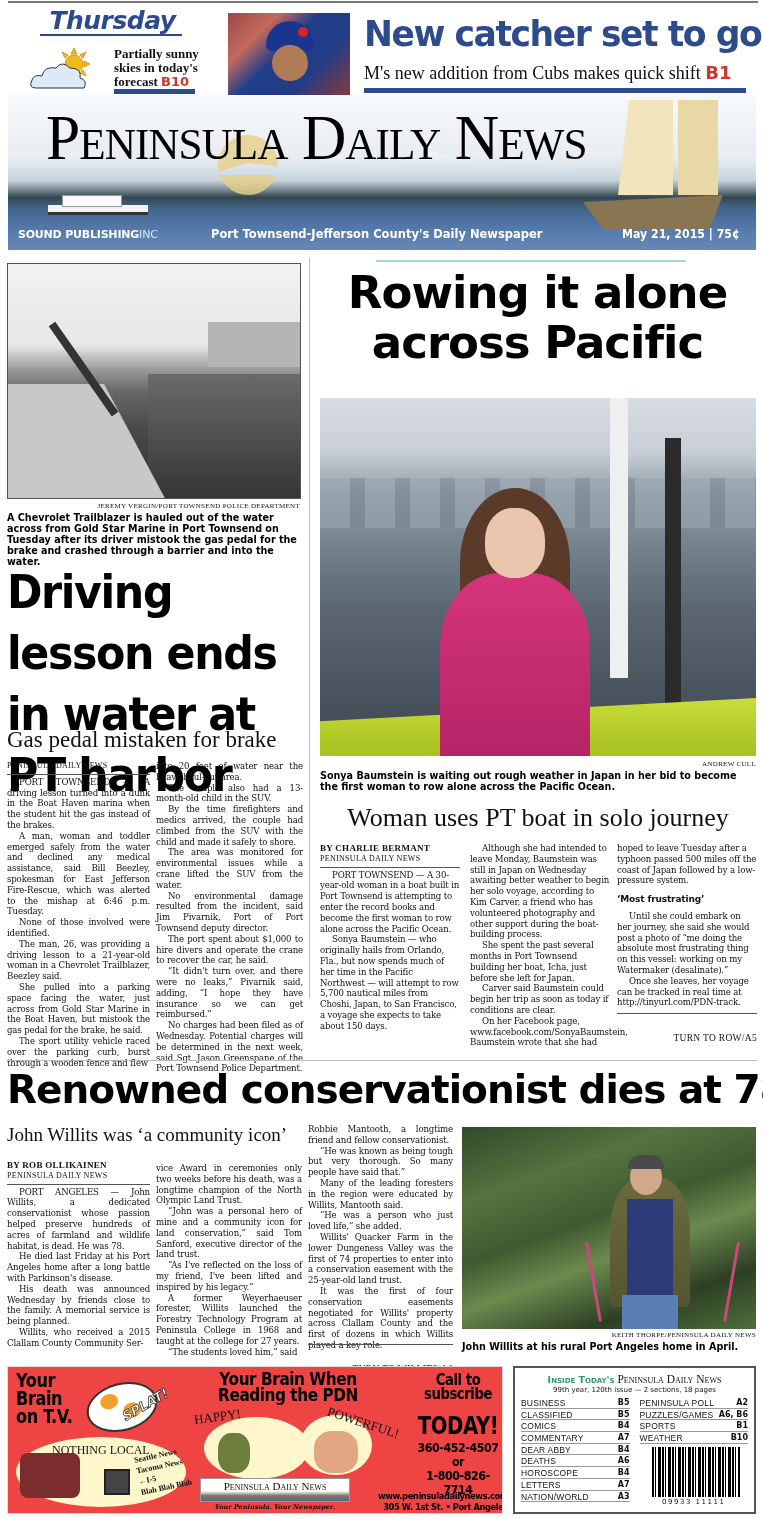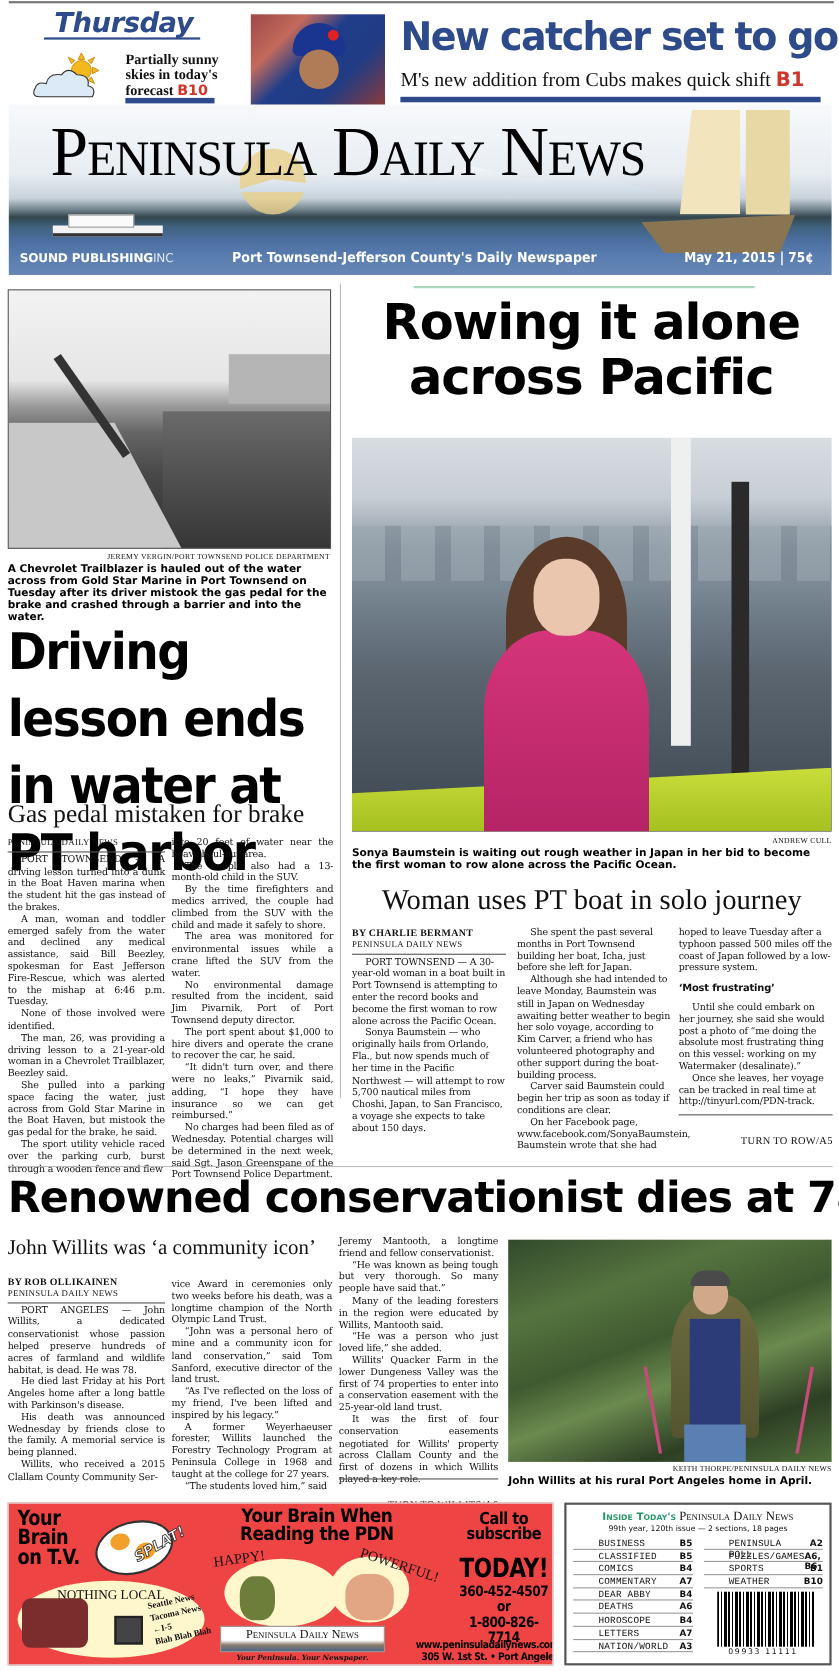--- a/index.html
+++ b/index.html
@@ -141,21 +141,21 @@
     .ad-url { position: absolute; left: 340px; top: 123px; width: 160px; text-align: right; font-size: 9.5px; line-height: 11px; transform: scaleX(0.88); transform-origin: right; }
 
     
     .index-box { left: 513px; top: 1366px; width: 243px; height: 148px; border: 2px solid #555; background: #fff; padding: 5px 6px; }
     .index-title { text-align: center; white-space: nowrap; font-family: "Liberation Serif", serif; font-size: 11.5px; font-variant: small-caps; }
     .index-title .teal { color: #2b9a6a; font-family: "DejaVu Sans", sans-serif; font-weight: bold; font-size: 9.5px; }
     .index-issue { text-align: center; font-family: "DejaVu Sans", sans-serif; font-size: 7px; margin-top: 1px; margin-bottom: 3px; }
     .index-cols { display: flex; gap: 10px; }
     .index-col { width: 110px; }
     .index-row { display: flex; justify-content: space-between; border-bottom: 1px solid #999; padding: 1px 0 0; height: 11.7px; }
-    .index-label { font-family: Liberation Mono, monospace; font-size: 8.5px; font-variant: small-caps; text-transform: uppercase; letter-spacing: 0.2px; margin-left: 23px; }
+    .index-label { font-family: Liberation Sans, sans-serif; font-size: 8.5px; font-variant: small-caps; text-transform: uppercase; letter-spacing: 0.2px; }
     .index-page { font-family: "DejaVu Sans", sans-serif; font-weight: bold; font-size: 8px; }
     .barcode { margin-top: 3px; margin-left: 12px; width: 88px; height: 50px; background: repeating-linear-gradient(90deg, #000 0 2px, #fff 2px 3px, #000 3px 4px, #fff 4px 6px, #000 6px 9px, #fff 9px 10px); position: relative; }
     .barcode-num { font-family: "DejaVu Sans", sans-serif; font-size: 7px; letter-spacing: 1.5px; text-align: center; margin-top: 1px; }
   </style>
 </head>
 <body>
 
 <div class="abs top-rule"></div>
 
 <div class="abs day">Thursday</div>
@@ -261,22 +261,22 @@
 <div class="abs deck-head rowing-deck">Woman uses PT boat in solo journey</div>
 <div class="abs body-text rowing-col1">
   <div class="byline-block">
     <div class="byline-name">By Charlie Bermant</div>
     <div class="byline-agency">Peninsula Daily News</div>
   </div>
   <p>PORT TOWNSEND — A 30-year-old woman in a boat built in Port Townsend is attempting to enter the record books and become the first woman to row alone across the Pacific Ocean.</p>
   <p>Sonya Baumstein — who originally hails from Orlando, Fla., but now spends much of her time in the Pacific Northwest — will attempt to row 5,700 nautical miles from Choshi, Japan, to San Francisco, a voyage she expects to take about 150 days.</p>
 </div>
 <div class="abs body-text rowing-col2">
+  <p>Although she had intended to leave Monday, Baumstein was still in Japan on Wednesday awaiting better weather to begin her solo voyage, according to Kim Carver, a friend who has volunteered photography and other support during the boat-building process.</p>
   <p>She spent the past several months in Port Townsend building her boat, Icha, just before she left for Japan.</p>
-  <p>Although she had intended to leave Monday, Baumstein was still in Japan on Wednesday awaiting better weather to begin her solo voyage, according to Kim Carver, a friend who has volunteered photography and other support during the boat-building process.</p>
   <p>Carver said Baumstein could begin her trip as soon as today if conditions are clear.</p>
   <p>On her Facebook page, www.facebook.com/SonyaBaumstein, Baumstein wrote that she had</p>
 </div>
 <div class="abs body-text rowing-col3">
   <p style="text-indent:0">hoped to leave Tuesday after a typhoon passed 500 miles off the coast of Japan followed by a low-pressure system.</p>
   <div class="subhead">‘Most frustrating’</div>
   <p>Until she could embark on her journey, she said she would post a photo of “me doing the absolute most frustrating thing on this vessel: working on my Watermaker (desalinate).”</p>
   <p>Once she leaves, her voyage can be tracked in real time at http://tinyurl.com/PDN-track.</p>
   <div class="jump">Turn to Row/A5</div>
 </div>
@@ -295,21 +295,21 @@
   <p>Willits, who received a 2015 Clallam County Community Ser-</p>
 </div>
 <div class="abs body-text willits-col2">
   <p style="text-indent:0">vice Award in ceremonies only two weeks before his death, was a longtime champion of the North Olympic Land Trust.</p>
   <p>“John was a personal hero of mine and a community icon for land conservation,” said Tom Sanford, executive director of the land trust.</p>
   <p>“As I've reflected on the loss of my friend, I've been lifted and inspired by his legacy.”</p>
   <p>A former Weyerhaeuser forester, Willits launched the Forestry Technology Program at Peninsula College in 1968 and taught at the college for 27 years.</p>
   <p>“The students loved him,” said</p>
 </div>
 <div class="abs body-text willits-col3">
-  <p style="text-indent:0">Jeremy Mantooth, a longtime friend and fellow conservationist.</p>
+  <p style="text-indent:0">Robbie Mantooth, a longtime friend and fellow conservationist.</p>
   <p>“He was known as being tough but very thorough. So many people have said that.”</p>
   <p>Many of the leading foresters in the region were educated by Willits, Mantooth said.</p>
   <p>“He was a person who just loved life,” she added.</p>
   <p>Willits' Quacker Farm in the lower Dungeness Valley was the first of 74 properties to enter into a conservation easement with the 25-year-old land trust.</p>
   <p>It was the first of four conservation easements negotiated for Willits' property across Clallam County and the first of dozens in which Willits played a key role.</p>
 </div>
 <div class="abs jump jump-willits">Turn to Willits/A6</div>
 <div class="abs willits-photo">
   <div class="body"></div>
     <div class="shirt"></div>

